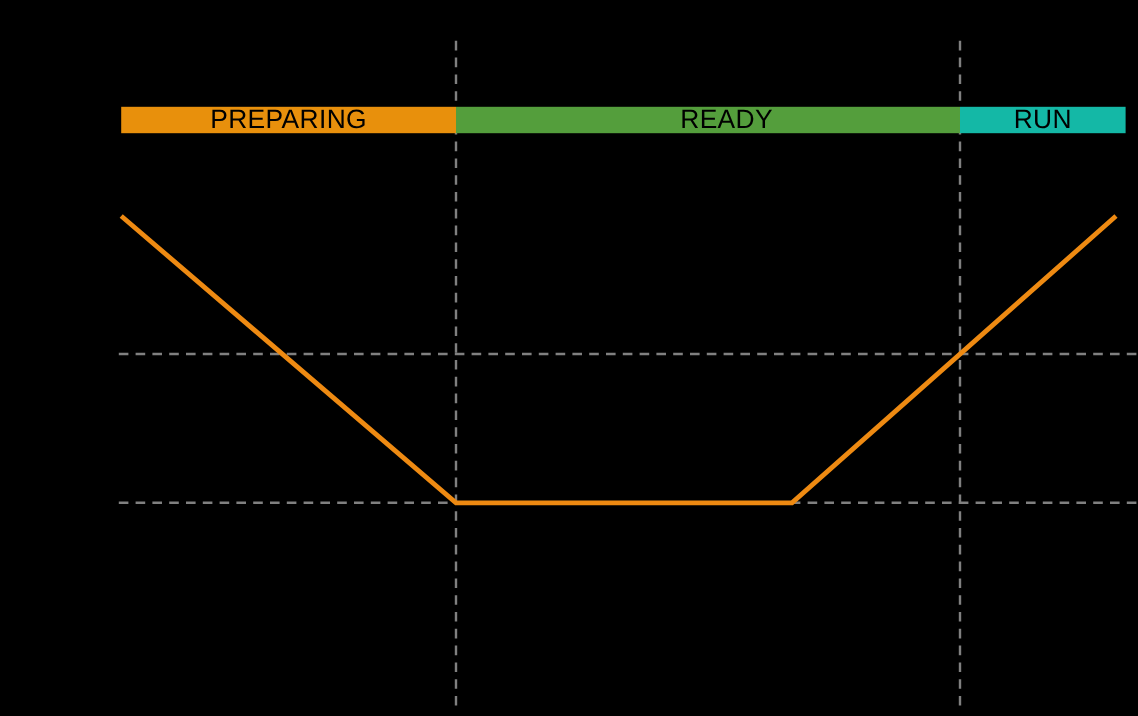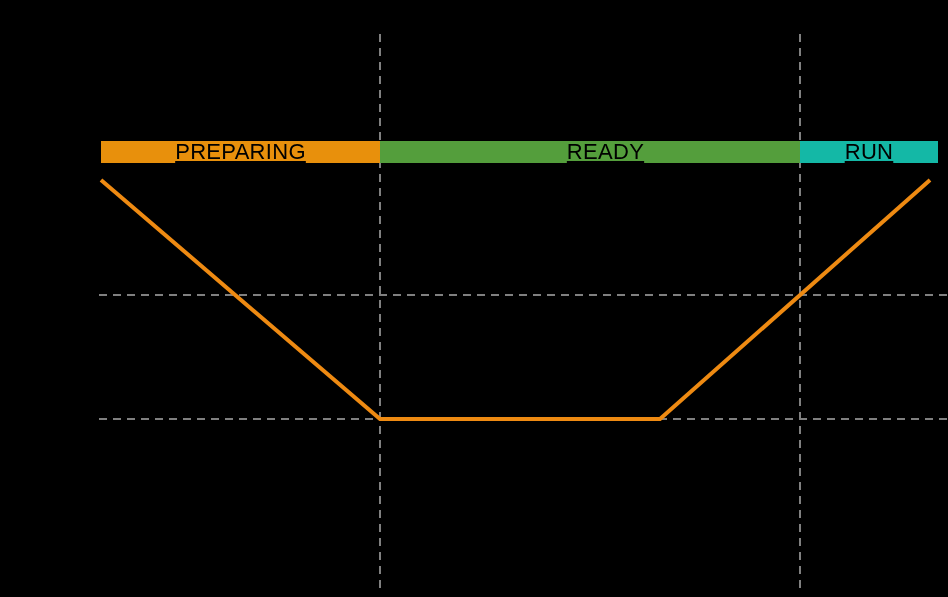--- a/index.html
+++ b/index.html
@@ -24,22 +24,21 @@
     top: 0;
     width: 948px;
     height: 597px;
     display: block;
   }
   .phase-bar {
     position: absolute;
     top: 89px;
     height: 74px;
     display: flex;
-    align-items: flex-end;
-    text-decoration: underline;
+    align-items: flex-start;
   }
   .phase-seg {
     display: flex;
     align-items: center;
     justify-content: center;
     box-sizing: border-box;
   }
   .phase-label {
     font-family: "Liberation Sans", sans-serif;
     font-size: 22px;

